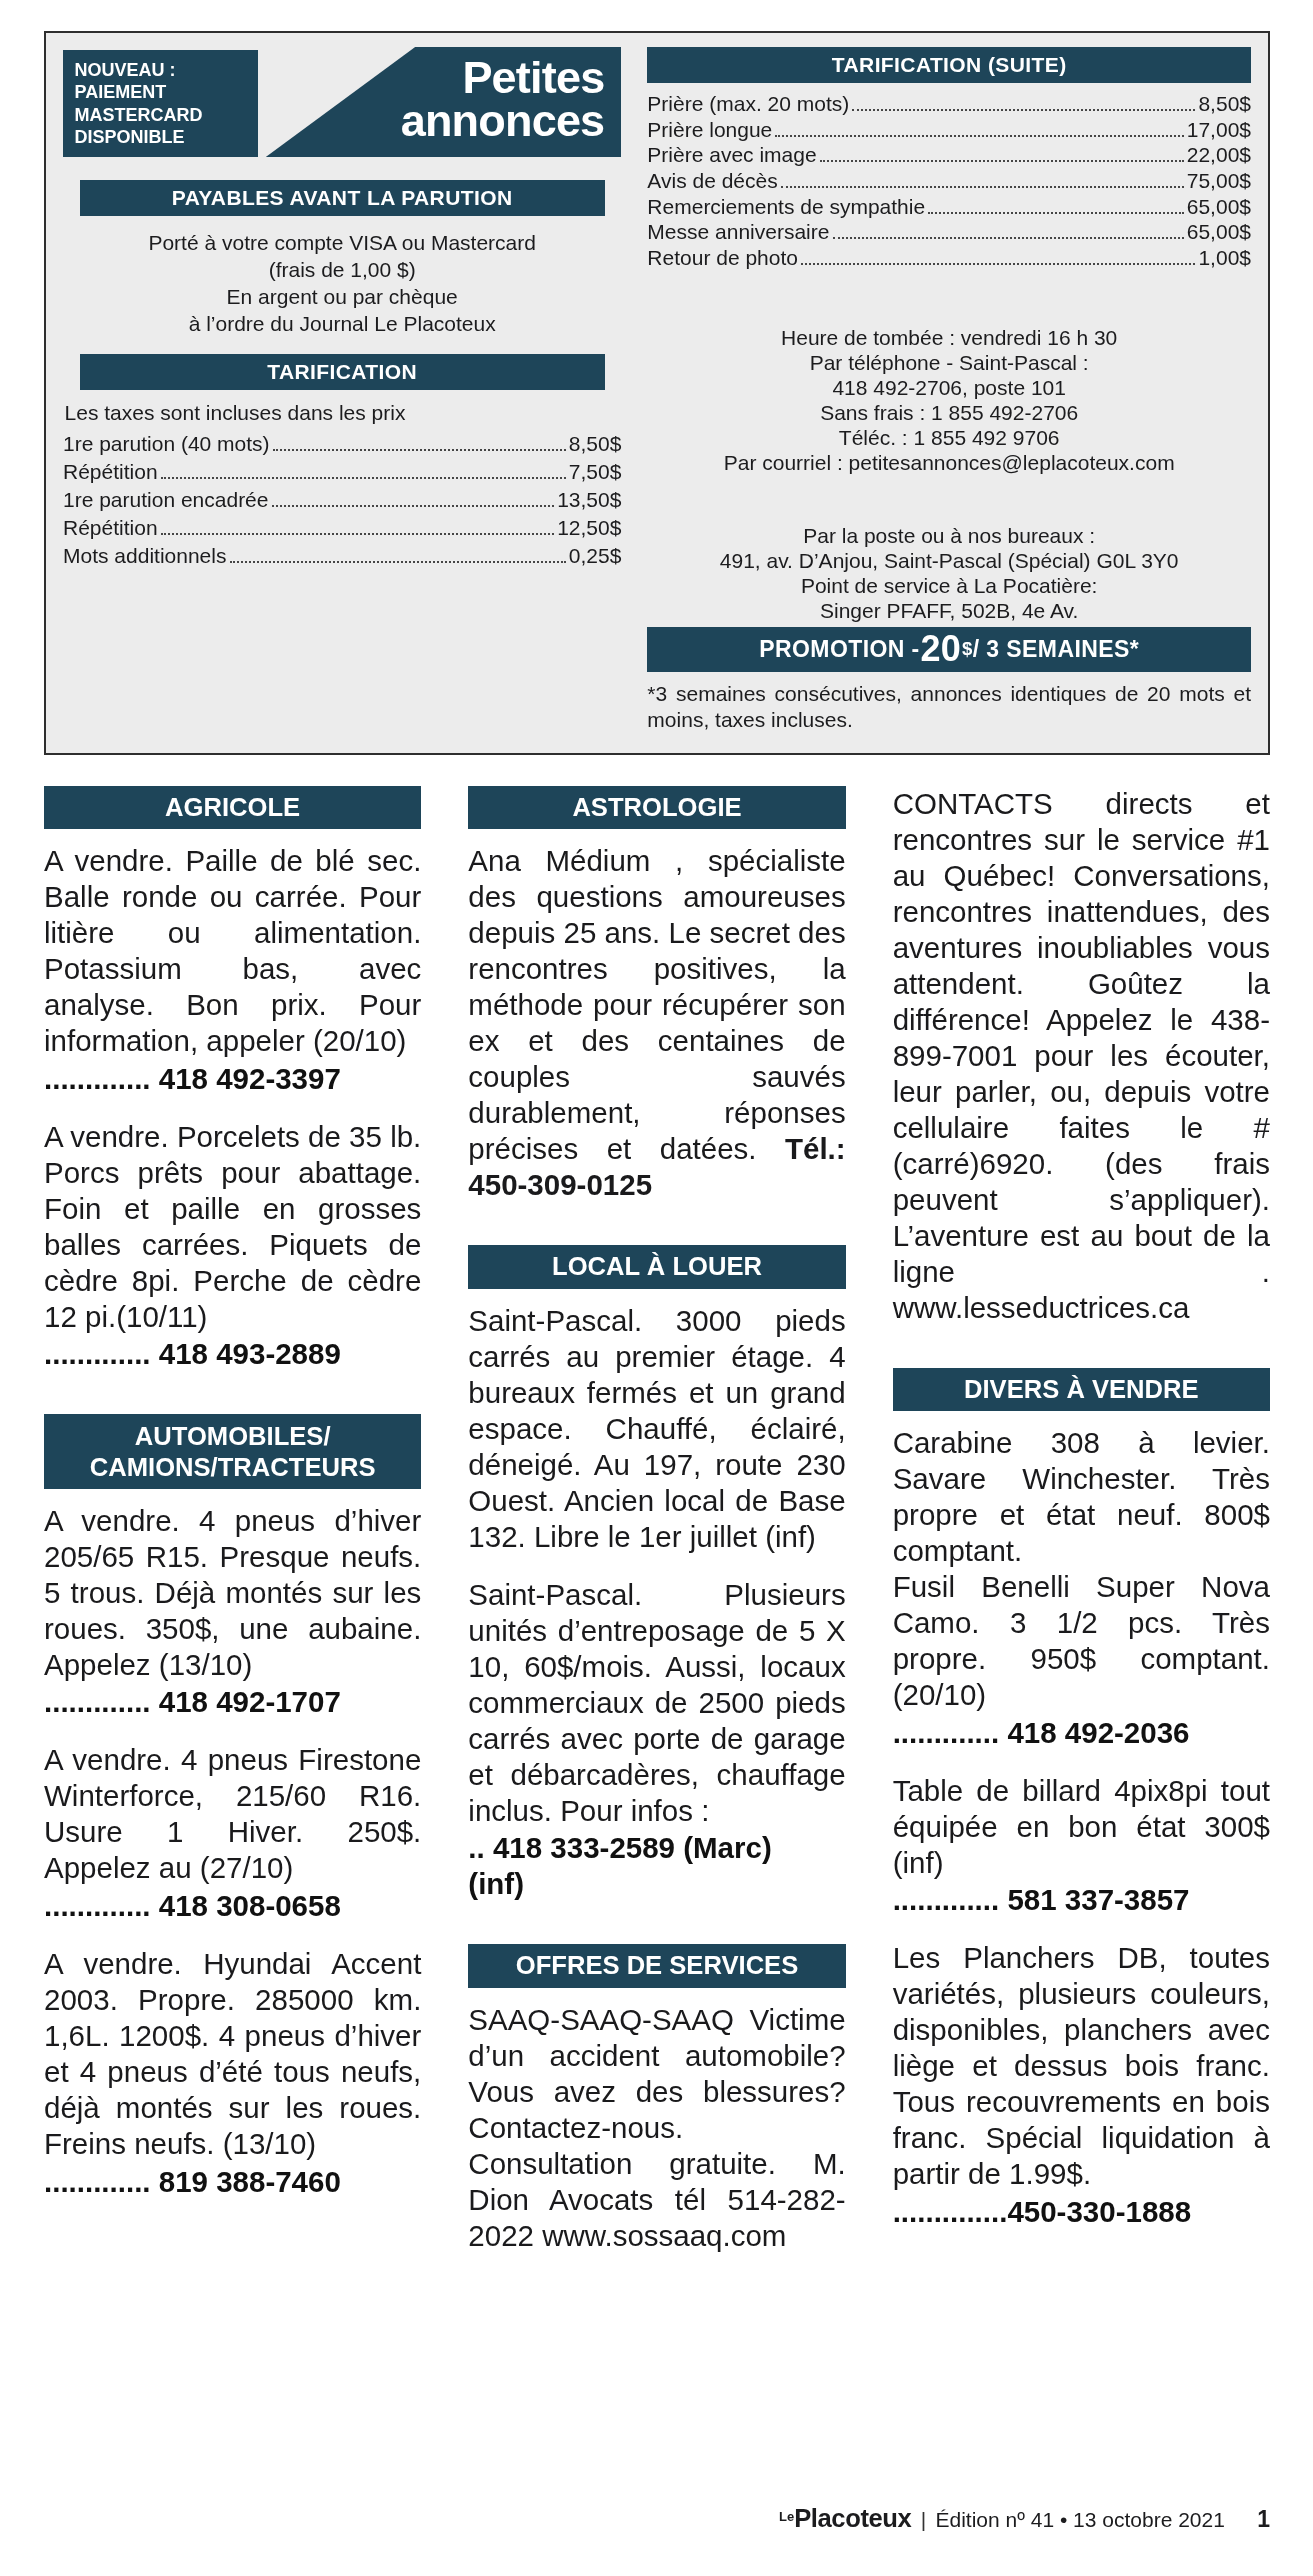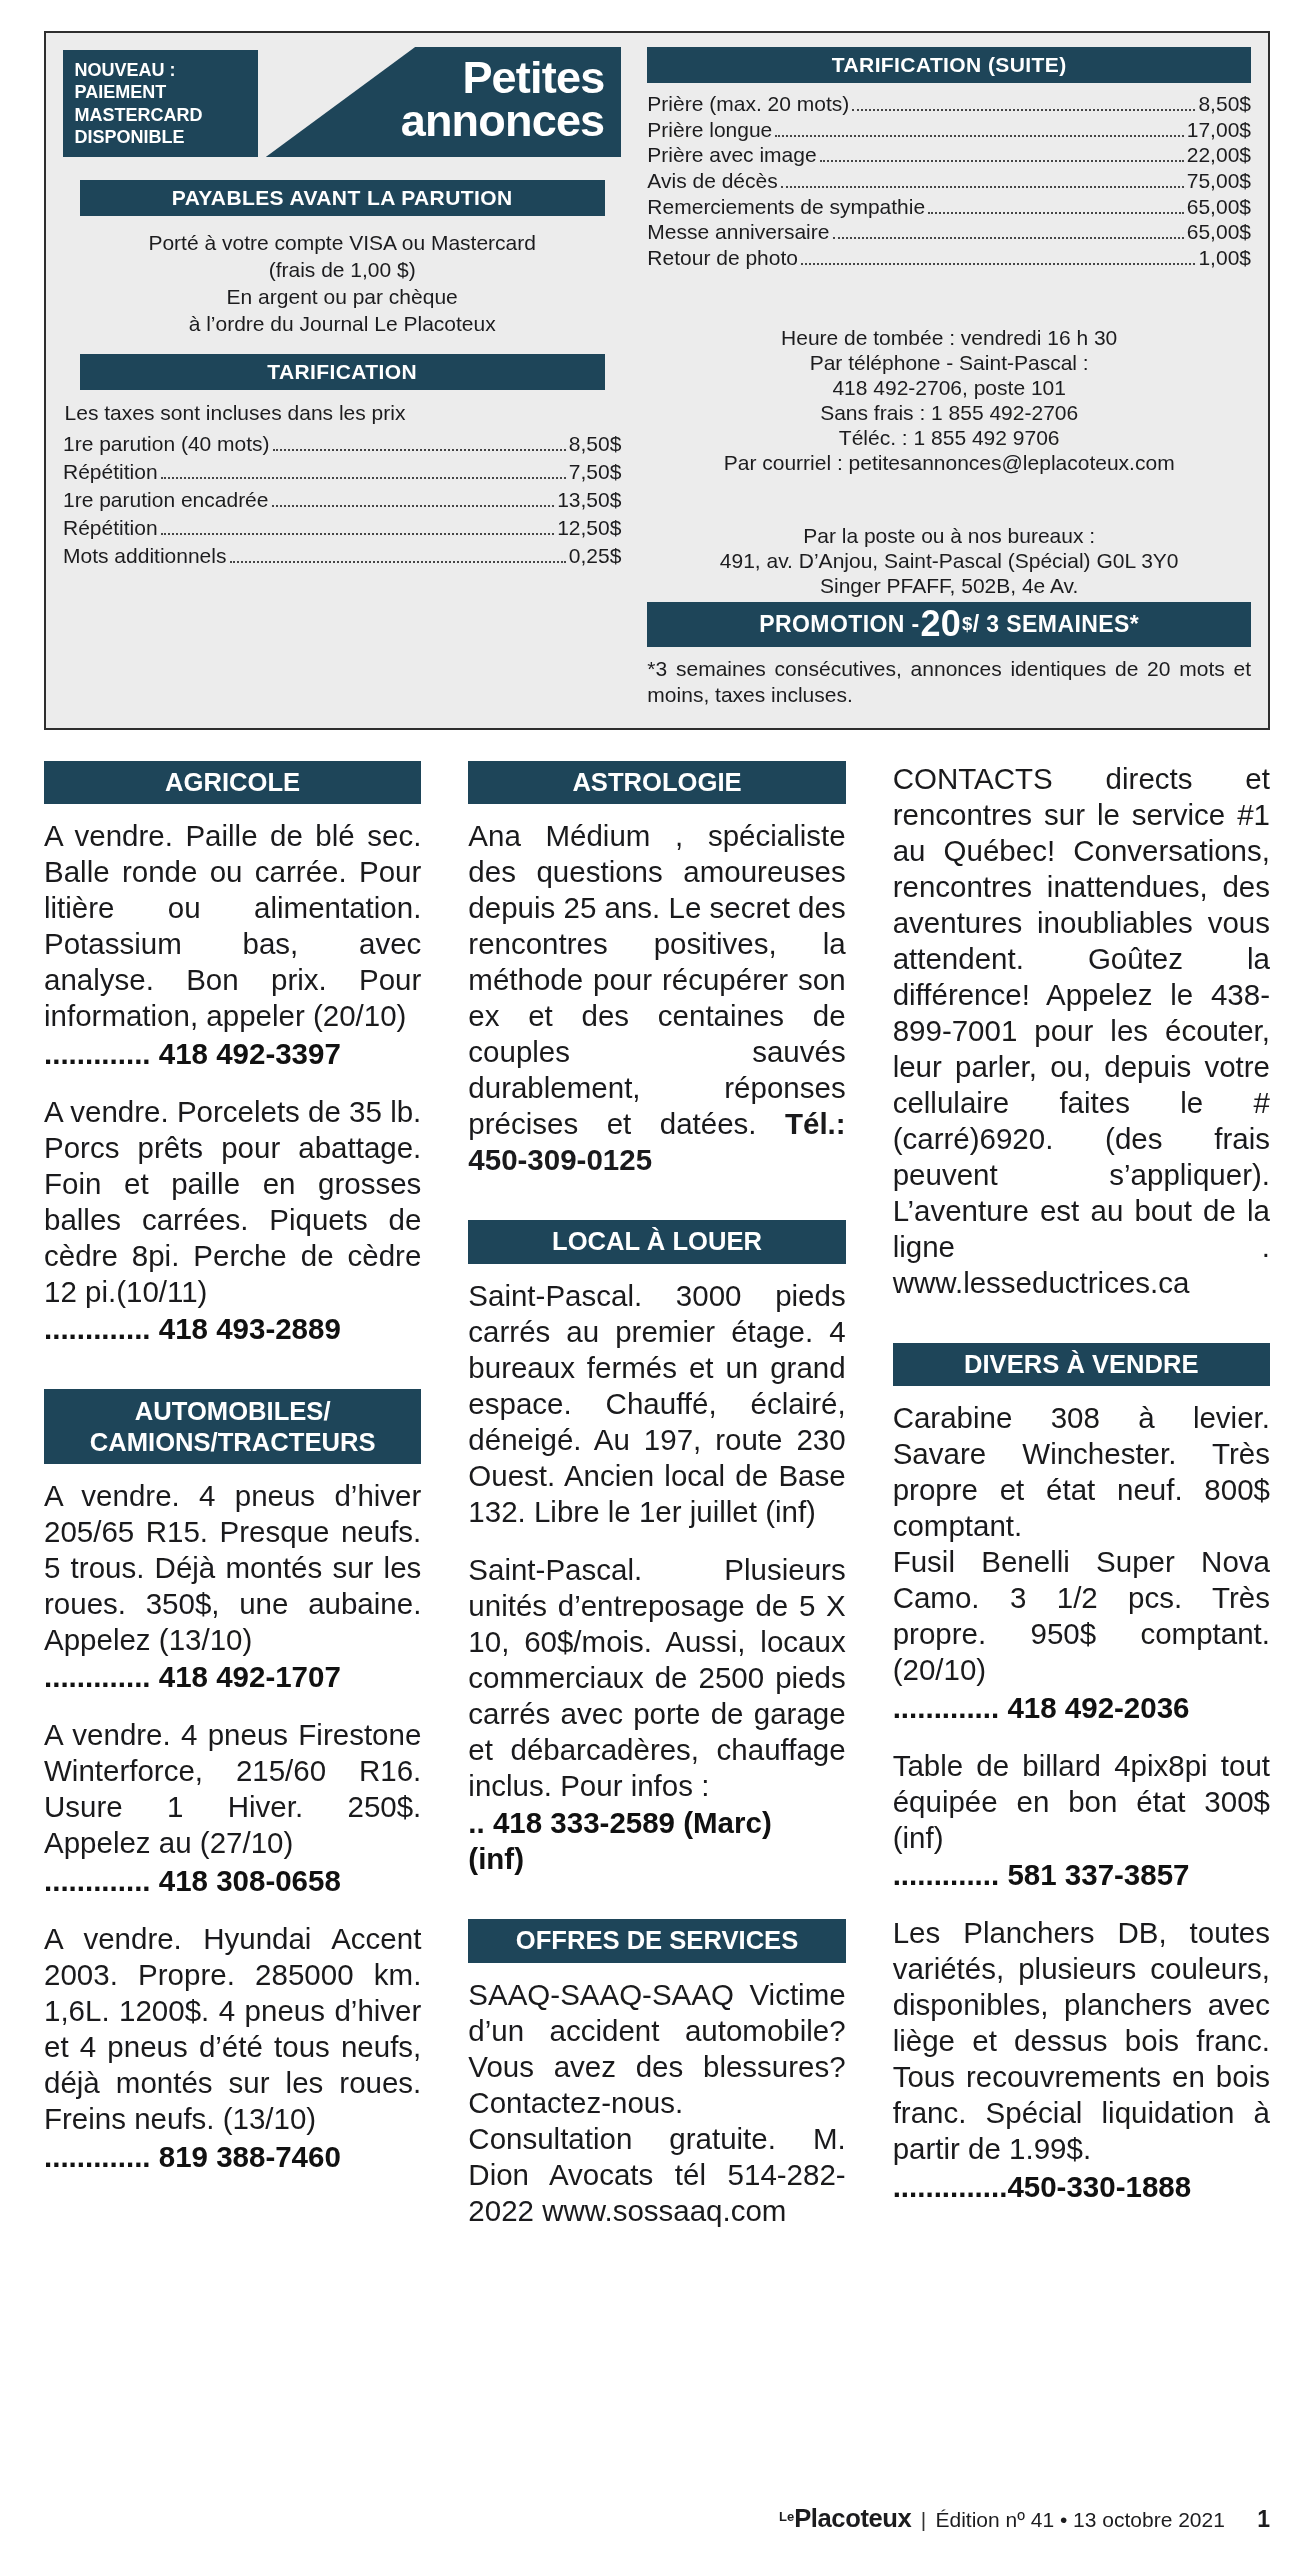--- a/index.html
+++ b/index.html
@@ -198,20 +198,21 @@
 
       <div class="contact">
         <div class="bold">Heure de tombée : vendredi 16 h 30</div>
         <div>Par téléphone - Saint-Pascal :</div>
         <div>418 492-2706, poste 101</div>
         <div>Sans frais : 1 855 492-2706</div>
         <div>Téléc. : 1 855 492 9706</div>
         <div>Par courriel : petitesannonces@leplacoteux.com</div>
         <div class="bold">Par la poste ou à nos bureaux :</div>
         <div>491, av. D’Anjou, Saint-Pascal (Spécial) G0L 3Y0</div>
+        <div>Point de service à La Pocatière:</div>
         <div>Singer PFAFF, 502B, 4e Av.</div>
       </div>
 
       <div class="bar promo-bar">
         <span>PROMOTION - </span>
         <span class="promo-big">20</span>
         <sup>$</sup>
         <span> / 3 SEMAINES*</span>
       </div>
       <div class="promo-note">*3 semaines consécutives, annonces identiques de 20 mots et moins, taxes incluses.</div>

